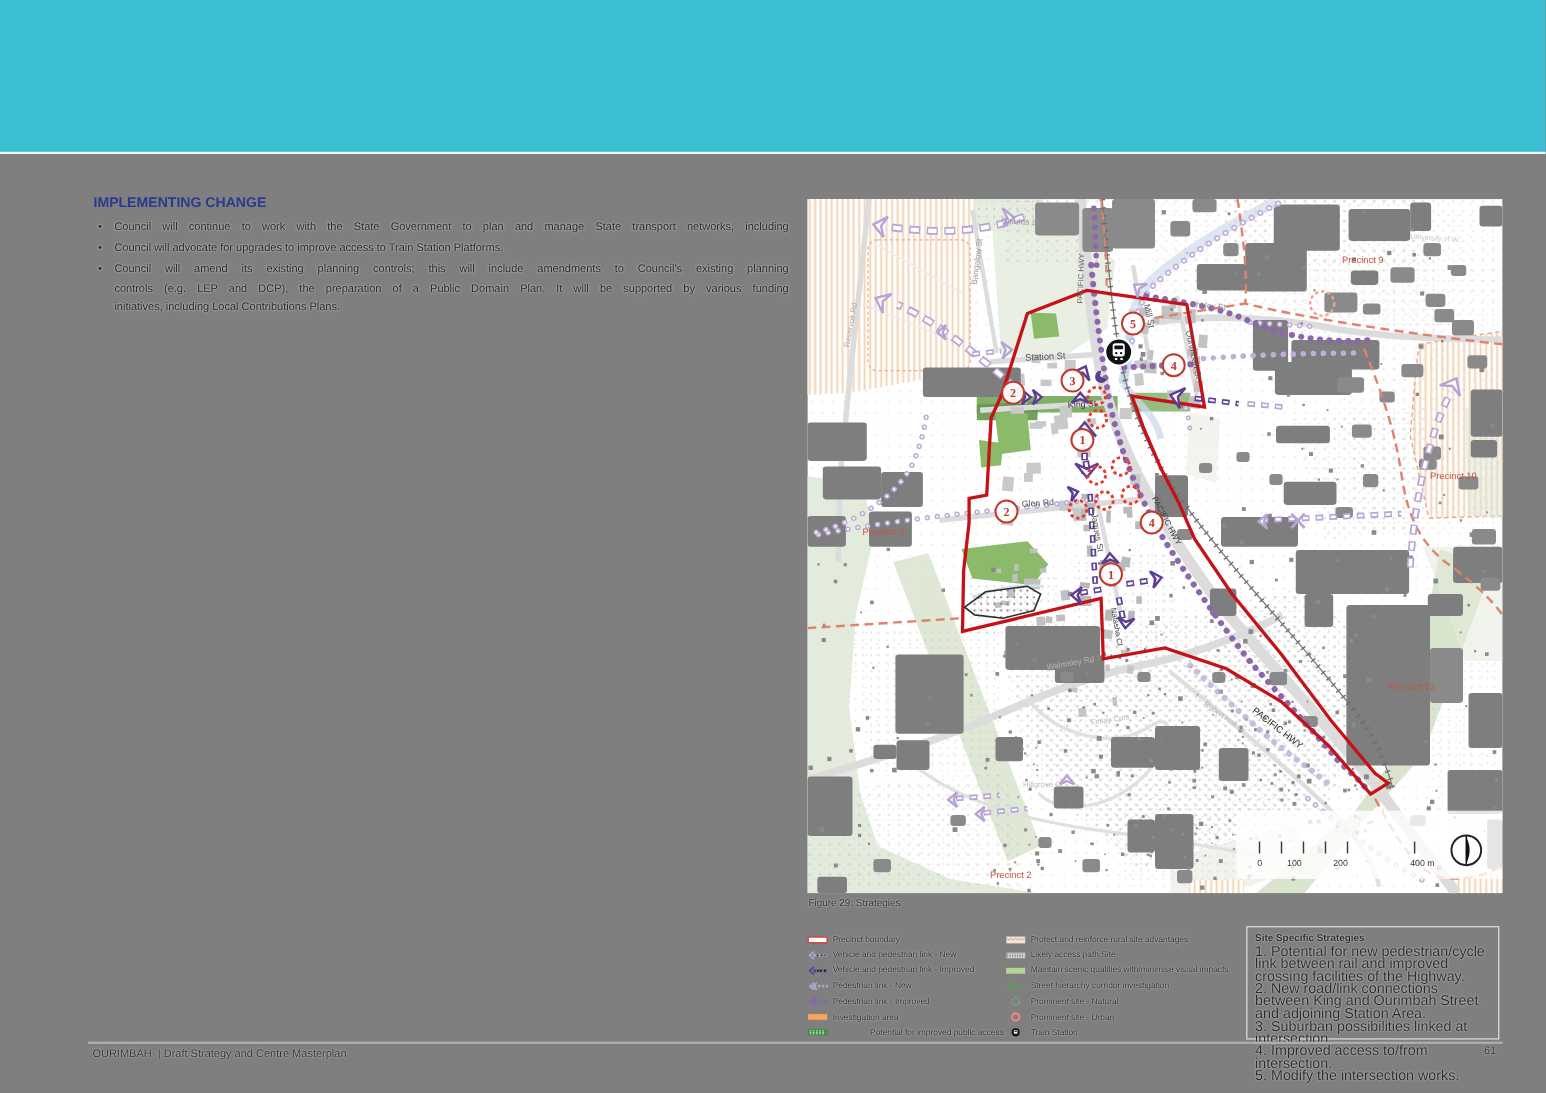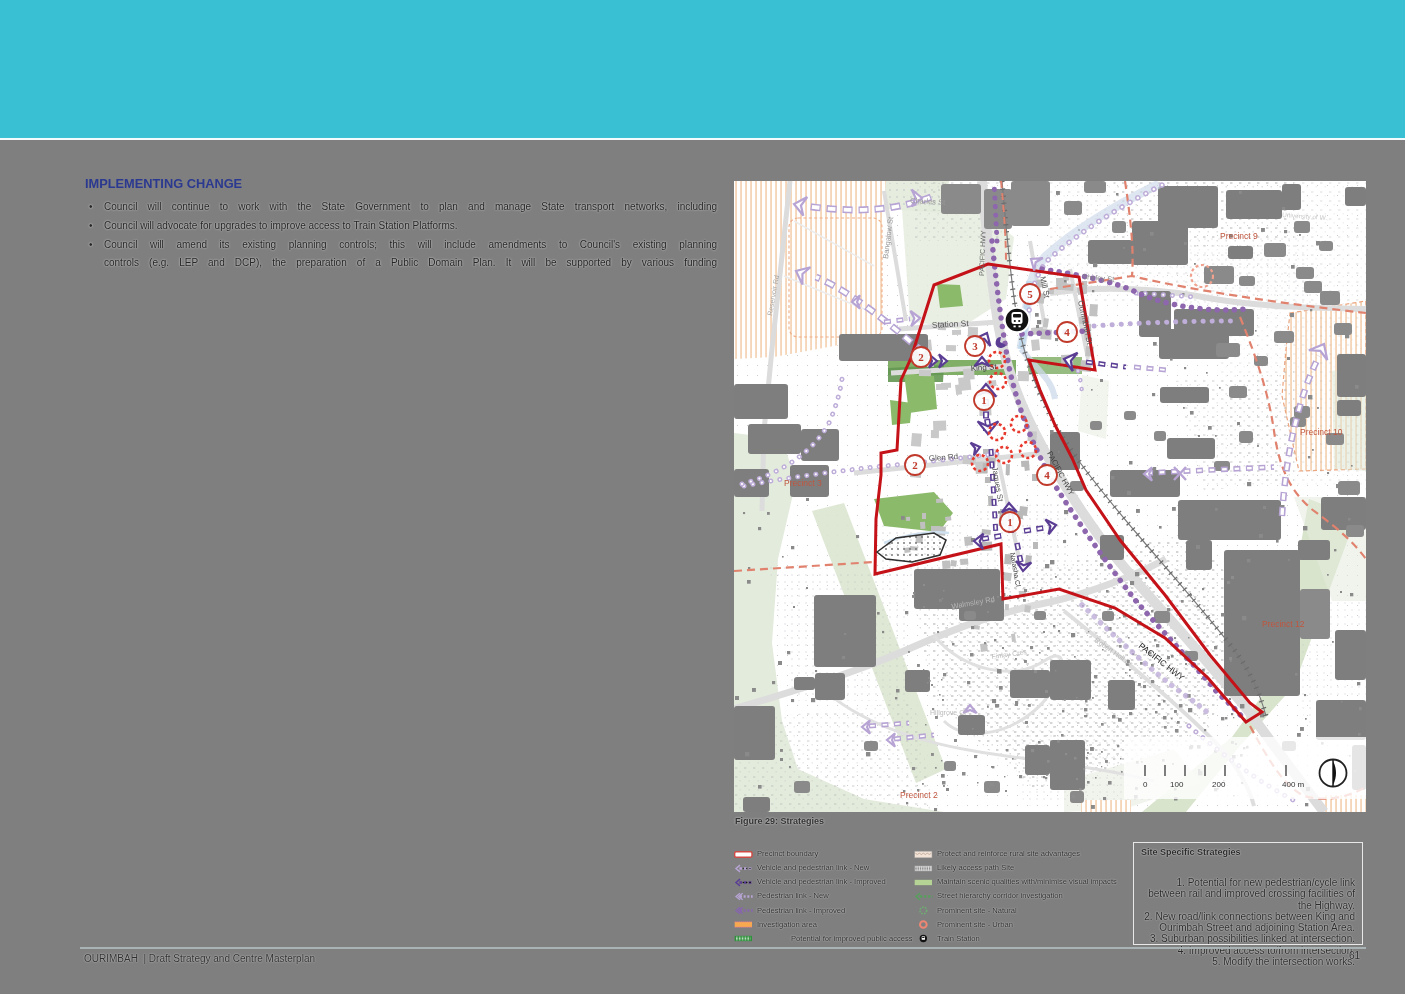--- a/index.html
+++ b/index.html
@@ -5,45 +5,46 @@
 body{width:1405px;height:994px;background:#7f7f7f;position:relative;overflow:hidden;
  font-family:"Liberation Sans",sans-serif;}
 #band{position:absolute;left:0;top:0;width:1405px;height:138px;background:#39c1d3;border-bottom:2px solid #f4fbfc;}
 #txt{position:absolute;left:85px;top:176px;width:632px;}
 #txt h1{font-size:12.8px;font-weight:bold;color:#2b3990;margin:0 0 7px 0;letter-spacing:0;}
 #txt ul{margin:0;padding:0;list-style:none;}
 #txt li{position:relative;padding-left:19px;margin:0 0 2px 0;font-size:10px;line-height:17.2px;
  color:#262626;text-shadow:0 0 2px rgba(255,255,255,.85);}
 #txt .j{text-align:justify;text-align-last:justify;}
 #txt li:before{content:"\2022";position:absolute;left:4px;color:#262626;}
-#cap{position:absolute;left:735px;top:816px;font-size:9px;font-weight:bold;color:#333;
+#cap{position:absolute;left:735px;top:816px;font-size:9px;font-weight:normal;color:#333;
  text-shadow:0 0 2px rgba(255,255,255,.8);}
 .leg{position:absolute;font-size:7.6px;color:#2b2b2b;text-shadow:0 0 1.5px rgba(255,255,255,.9);}
 #ssbox{position:absolute;left:1133px;top:842px;width:230px;height:103px;border:1.5px solid #e8e8e8;
  box-sizing:border-box;padding:4px 7px;}
-#ssbox .t{font-size:9px;font-weight:bold;color:#2b2b2b;margin-bottom:20px;text-shadow:0 0 1.5px rgba(255,255,255,.9);}
-#ssbox .i{font-size:10px;line-height:11.3px;color:#2b2b2b;text-shadow:0 0 1.5px rgba(255,255,255,.9);text-align:right;}
+#ssbox .t{font-size:9px;font-weight:bold;color:#2b2b2b;margin-bottom:2px;text-shadow:0 0 1.5px rgba(255,255,255,.9);}
+#ssbox .i{font-size:13px;line-height:11.3px;color:#2b2b2b;text-shadow:0 0 1.5px rgba(255,255,255,.9);}
 #fline{position:absolute;left:80px;top:947px;width:1286px;height:2px;background:#a9b2b4;}
 #ftext{position:absolute;left:84px;top:953px;font-size:10px;color:#303030;text-shadow:0 0 1.5px rgba(255,255,255,.85);}
 #fpage{position:absolute;left:1349px;top:950px;font-size:10px;color:#2e2e2e;text-shadow:0 0 1.5px rgba(255,255,255,.85);}
 #map{position:absolute;left:734px;top:181px;width:632px;height:631px;}
 </style></head><body>
 <div id="band"></div>
 <div id="txt">
 <h1>IMPLEMENTING CHANGE</h1>
 <ul>
 <li>
         <div class="j">Council will continue to work with the State Government to plan and manage State transport networks, including</div>
       </li>
 <li>
         <div>Council will advocate for upgrades to improve access to Train Station Platforms.</div>
       </li>
 <li>
         <div class="j">Council will amend its existing planning controls; this will include amendments to Council's existing planning</div>
         <div class="j">controls (e.g. LEP and DCP), the preparation of a Public Domain Plan. It will be supported by various funding</div>
+        <div>initiatives, including Local Contributions Plans.</div>
       </li>
 </ul>
 </div>
 <svg id="map" viewBox="0 0 632 631">
 <defs>
 <pattern id="sp" width="10" height="10" patternUnits="userSpaceOnUse">
  <rect width="10" height="10" fill="#ffffff"></rect>
  <rect x="3" y="4" width="1" height="1" fill="#cccccc"></rect>
 </pattern>
 <pattern id="hs" width="9" height="9" patternUnits="userSpaceOnUse">

